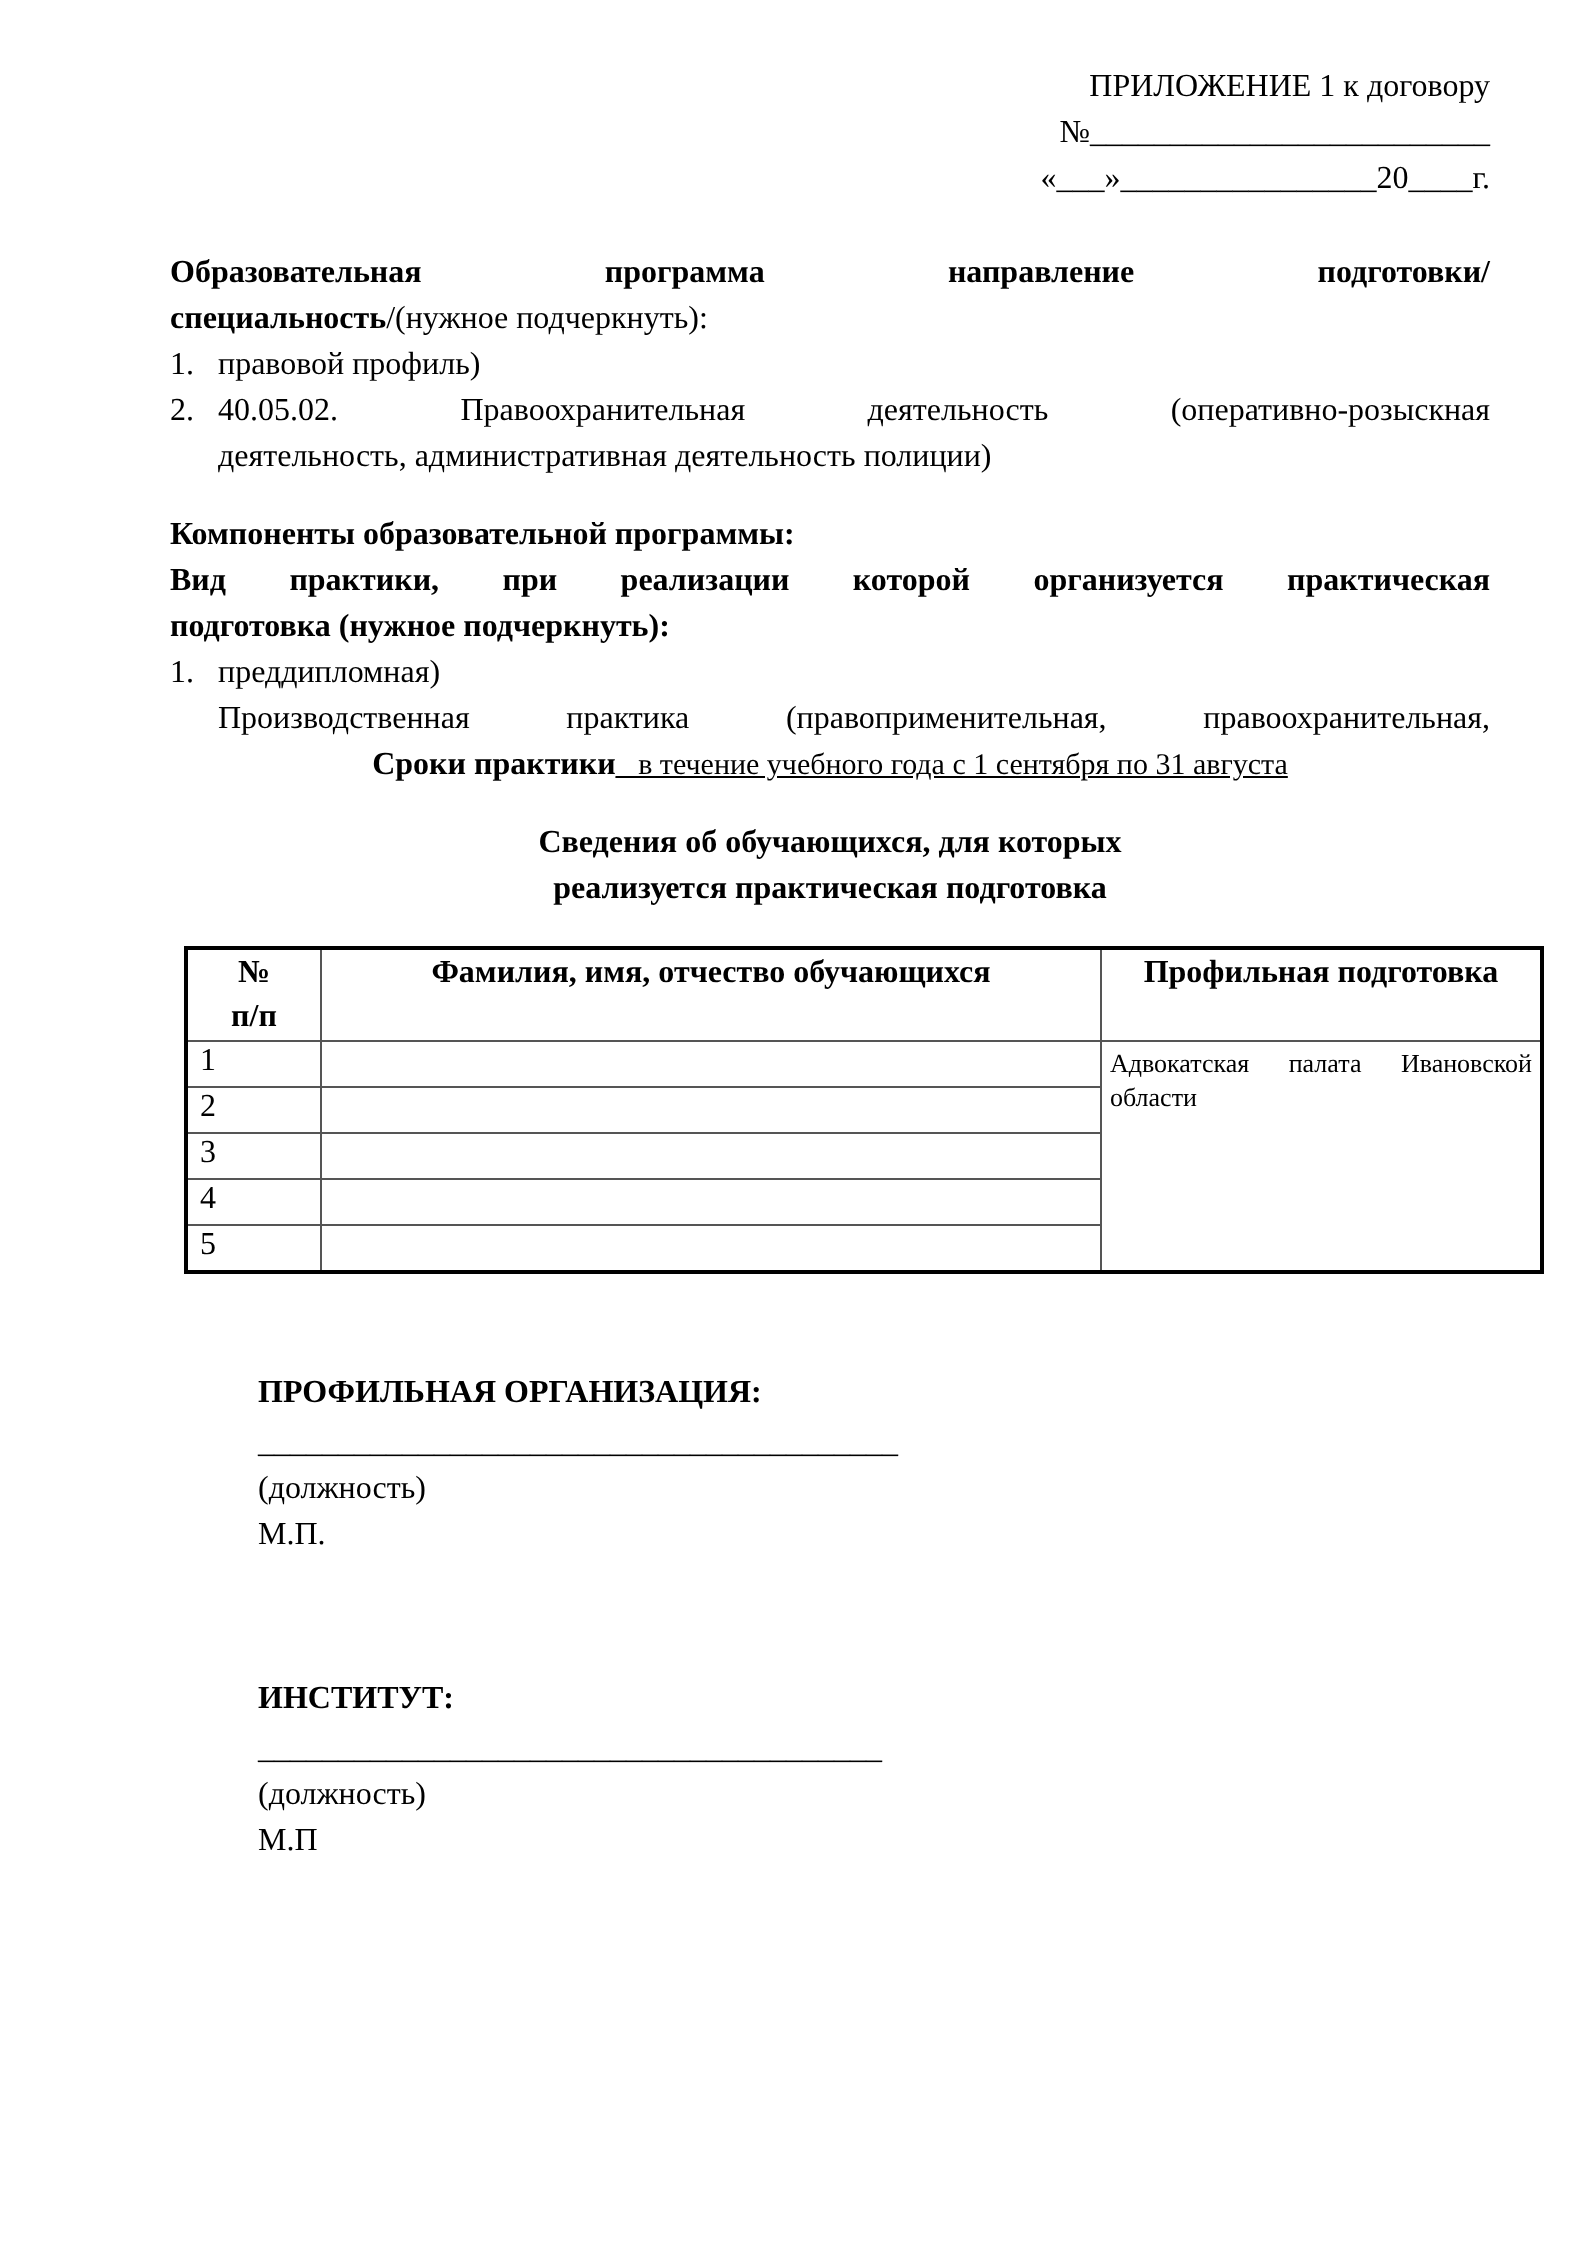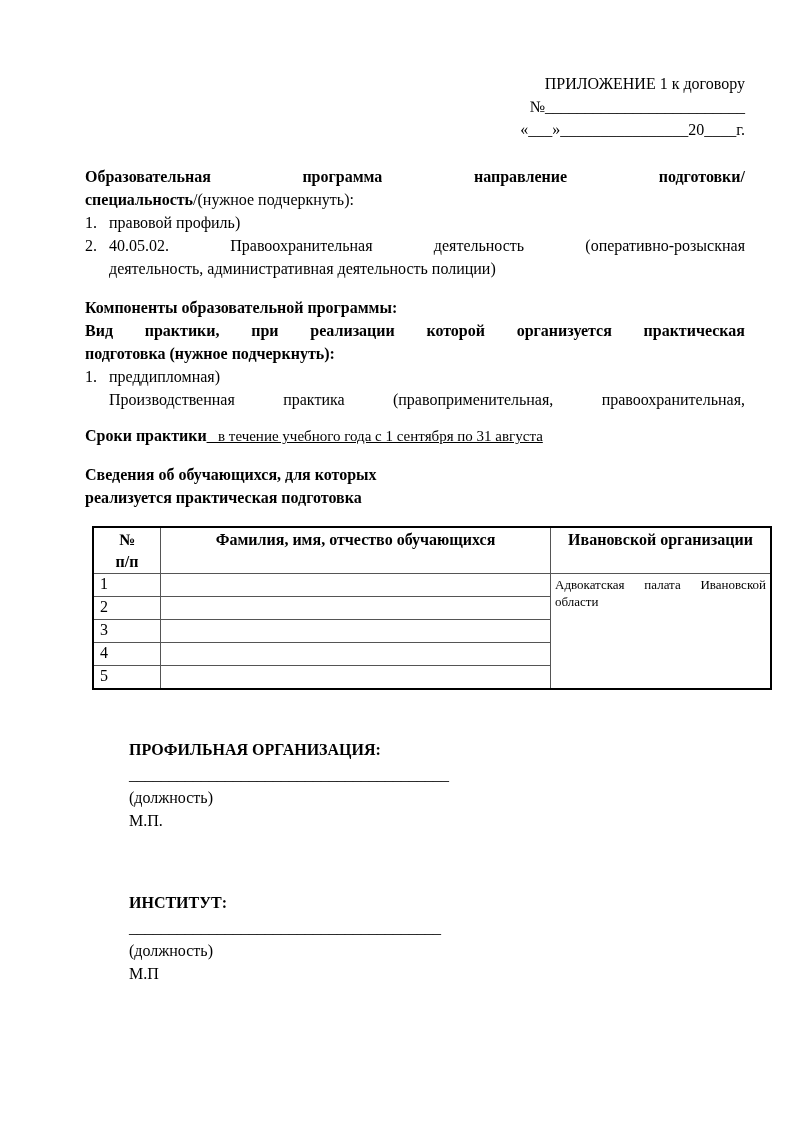--- a/index.html
+++ b/index.html
@@ -4,21 +4,21 @@
 <style>
   html, body { margin: 0; padding: 0; background: #ffffff; }
   .page {
     position: relative;
     width: 794px;
     height: 1123px;
     margin: 0 auto;
     background: #ffffff;
     overflow: hidden;
     box-sizing: border-box;
-    padding: 72px 49px 0 85px;
+    padding: 32px 49px 0 85px;
     font-family: "Liberation Serif", "DejaVu Serif", serif;
     font-size: 16px;
     line-height: 23px;
     color: #000000;
   }
   b, .bold { font-weight: bold; }
 
   
   .header-block { text-align: right; margin-bottom: 24px; }
 
@@ -26,29 +26,29 @@
   .jline { text-align: justify; text-align-last: justify; }
   .block { display: block; }
 
   
   .li { display: flex; }
   .li .num { flex: 0 0 24px; }
   .li .itext { flex: 1 1 auto; min-width: 0; }
 
   .components { margin-top: 16px; }
 
-  .terms { margin-top: 13px; }
+  .terms { margin-top: 0; text-align: center; }
   .terms .underlined {
     text-decoration: underline;
     font-size: 15px;
   }
 
   .table-heading {
     margin-top: 15px;
-    text-align: left;
+    text-align: center;
     font-weight: bold;
   }
 
   table.students {
     border-collapse: collapse;
     table-layout: fixed;
     width: 652px;
     margin: 17px 0 0 7px;
     border: 2px solid #000;
   }
@@ -132,21 +132,21 @@
   </div>
 
   <table class="students">
     <thead>
       <tr>
         <th class="c1">
           <div>№</div>
           <div>п/п</div>
         </th>
         <th class="c2">Фамилия, имя, отчество обучающихся</th>
-        <th class="c3">Ивановской организации</th>
+        <th class="c3">Профильная подготовка</th>
       </tr>
     </thead>
     <tbody>
       <tr>
         <td class="rownum">1</td>
         <td class="name"></td>
         <td class="org" rowspan="5">Адвокатская палата Ивановской области</td>
       </tr>
       <tr>
         <td class="rownum">2</td>

